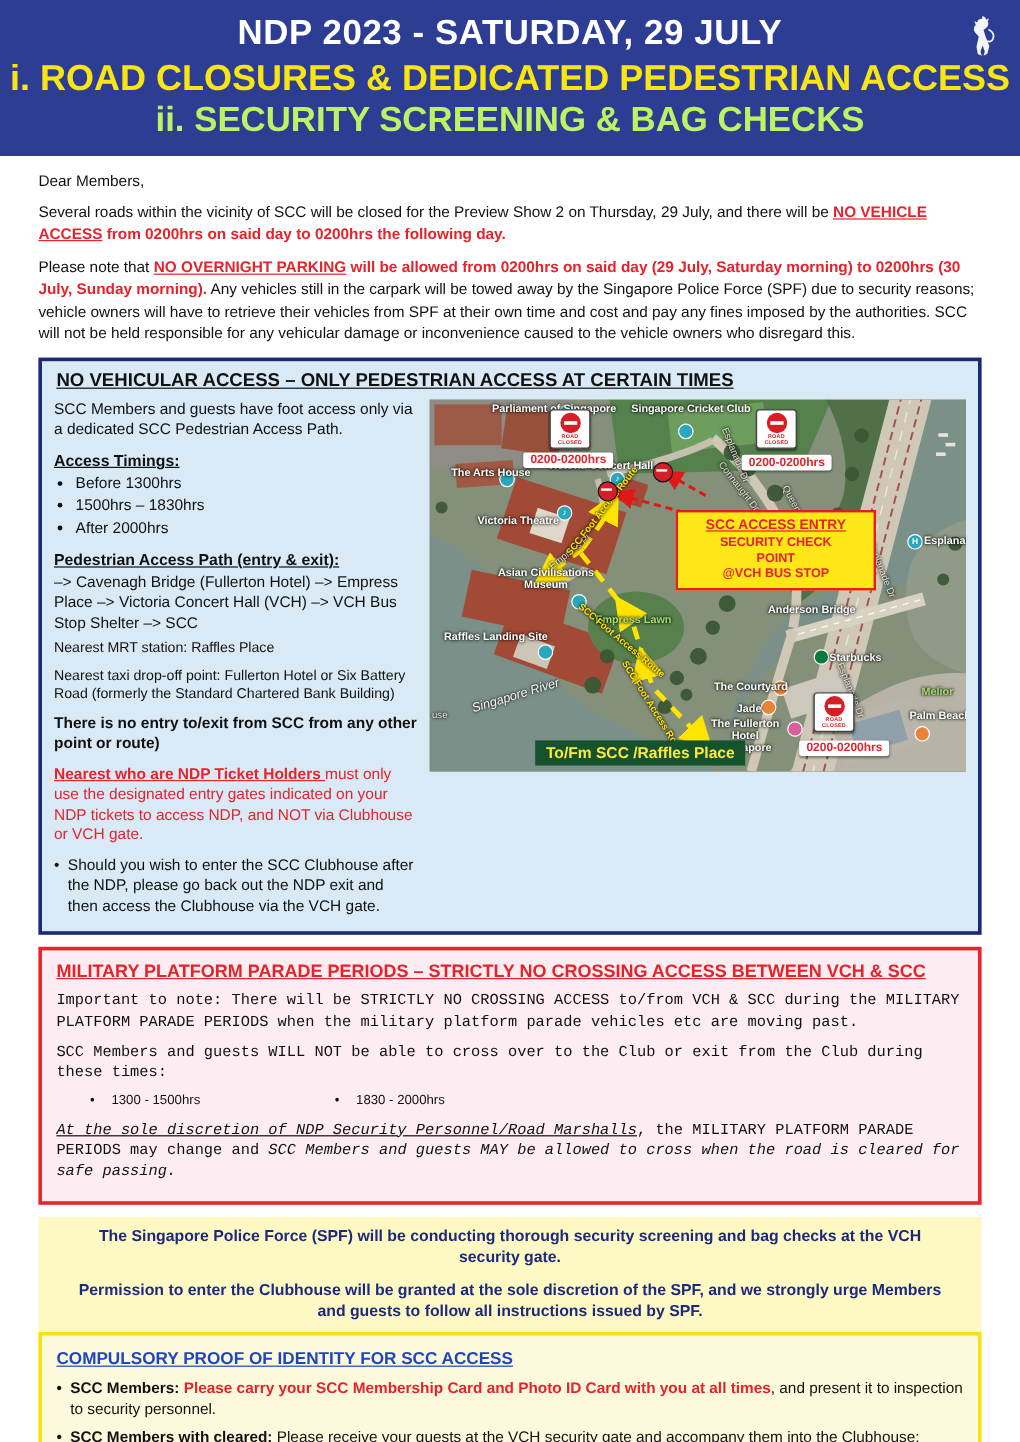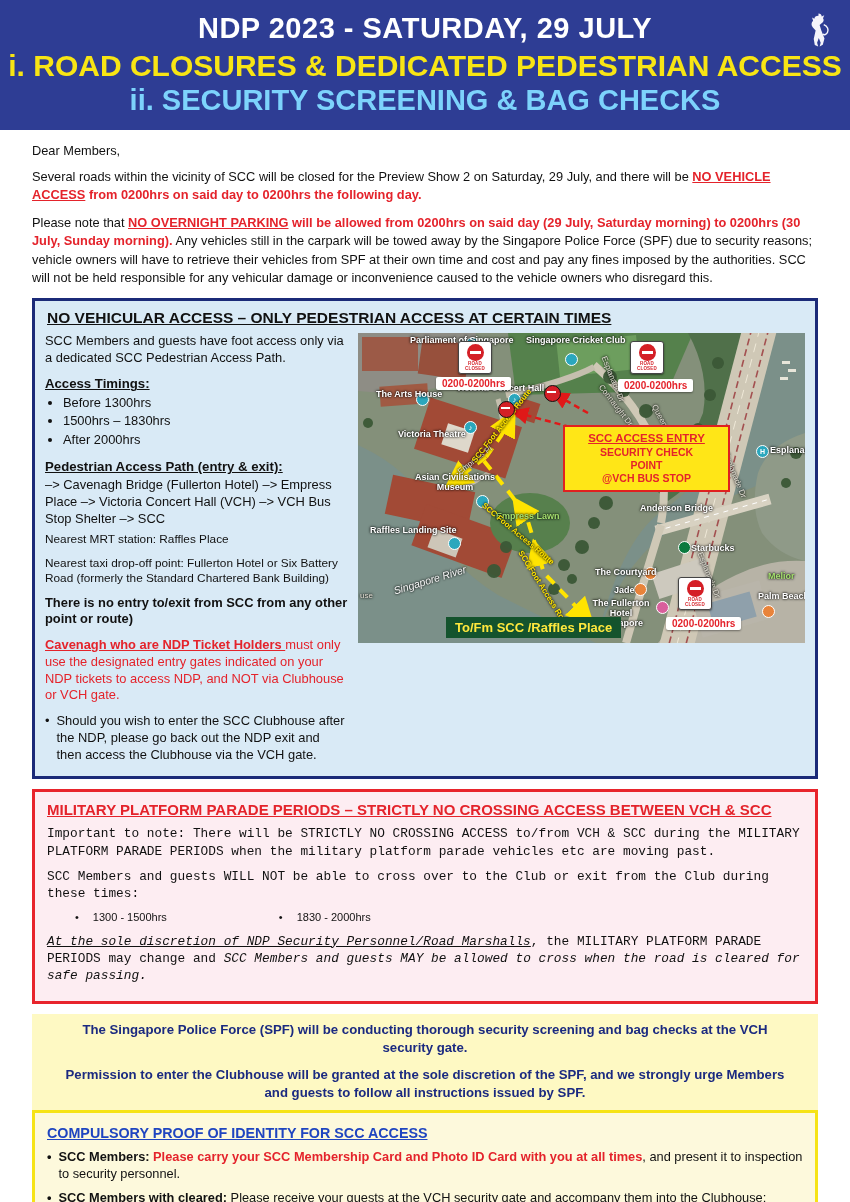--- a/index.html
+++ b/index.html
@@ -3,21 +3,21 @@
 <meta charset="utf-8">
 <style>
   html,body{margin:0;padding:0;background:#fff;}
   body{width:850px;font-family:"Liberation Sans","DejaVu Sans",sans-serif;color:#111;}
   .page{width:850px;height:1202px;position:relative;overflow:hidden;background:#fff;}
 
   
   .header{background:#2e3d94;color:#fff;text-align:center;padding:10px 0 12px 0;position:relative;}
   .header .t1{font-size:29px;font-weight:bold;letter-spacing:.5px;color:#fff;margin:2px 0 4px 0;}
   .header .t2{font-size:30px;font-weight:bold;color:#f8e514;margin:1px 0;}
-  .header .t3{font-size:29px;font-weight:bold;color:#7dd3fc;margin:1px 0;}
+  .header .t3{font-size:29px;font-weight:bold;color:#bef264;margin:1px 0;}
   .lion{position:absolute;top:12px;right:18px;width:26px;height:40px;}
 
   .content{padding:0 32px;}
 
   
   .salutation{font-size:12.8px;margin:13px 0 0 0;}
   .para{font-size:12.8px;line-height:1.42;margin:10px 0 0 0;}
   .red{color:#e4232b;font-weight:bold;}
   .redu{color:#e4232b;font-weight:bold;text-decoration:underline;}
 
@@ -102,40 +102,40 @@
     <div class="t3">ii. SECURITY SCREENING &amp; BAG CHECKS</div>
     <svg class="lion" viewBox="0 0 24 38">
       <path fill="#f4f4fb" d="M11.5,1.5c1.8,0,3,1.2,3.1,2.8l2.4-1.2-1.2,2.8c.9,1.1.8,2.6-.2,3.8l-3,2.6 1.6,5.2 3,7.6-1.6,6-3,1.6 1-3.4-1.8-4.6-1.6,4.6 1,3.4-3.2-1.4-1-5.6 1.8-8.2-2.6-2.8c-1.8-2-1.7-4.6.2-6.4l-1-3 2.2,1.2c.2-1.8,1.4-3,3.9-3z"></path>
       <path fill="none" stroke="#f4f4fb" stroke-width="1.4" d="M16.5,12c3.5,1.5 5,4.5 3.5,7.5-1,2-3,2.5-4.5,1.5"></path>
     </svg>
   </div>
 
   <div class="content">
 
     <p class="salutation">Dear Members,</p>
-    <p class="para"><span>Several roads within the vicinity of SCC will be closed for the Preview Show 2 on Saturday, 29 July, and there will be </span><span class="redu">NO VEHICLE ACCESS</span><span class="red"> from 0200hrs on said day to 0200hrs the following day.</span></p>
+    <p class="para"><span>Several roads within the vicinity of SCC will be closed for the Preview Show 2 on Thursday, 29 July, and there will be </span><span class="redu">NO VEHICLE ACCESS</span><span class="red"> from 0200hrs on said day to 0200hrs the following day.</span></p>
     <p class="para"><span>Please note that </span><span class="redu">NO OVERNIGHT PARKING</span><span class="red"> will be allowed from 0200hrs on said day (29 July, Saturday morning) to 0200hrs (30 July, Sunday morning).</span><span> Any vehicles still in the carpark will be towed away by the Singapore Police Force (SPF) due to security reasons; vehicle owners will have to retrieve their vehicles from SPF at their own time and cost and pay any fines imposed by the authorities. SCC will not be held responsible for any vehicular damage or inconvenience caused to the vehicle owners who disregard this.</span></p>
 
     <div class="bluebox">
       <div class="title">NO VEHICULAR ACCESS – ONLY PEDESTRIAN ACCESS AT CERTAIN TIMES</div>
       <div class="pedcols">
         <div class="pedleft">
           <p>SCC Members and guests have foot access only via a dedicated SCC Pedestrian Access Path.</p>
           <div class="hdg">Access Timings:</div>
           <ul class="plain">
             <li>Before 1300hrs</li>
             <li>1500hrs – 1830hrs</li>
             <li>After 2000hrs</li>
           </ul>
           <div class="hdg">Pedestrian Access Path (entry &amp; exit):</div>
           <p style="margin-bottom:5px;">–&gt;  Cavenagh Bridge (Fullerton Hotel)  –&gt;  Empress Place  –&gt;  Victoria Concert Hall (VCH) –&gt; VCH Bus Stop Shelter  –&gt; SCC</p>
           <p class="small">Nearest MRT station: Raffles Place</p>
           <p class="small">Nearest taxi drop-off point: Fullerton Hotel or Six Battery Road (formerly the Standard Chartered Bank Building)</p>
           <p class="noentry">There is no entry to/exit from SCC from any other point or route)</p>
-          <p class="ticket"><span class="lead">Cavenagh who are NDP Ticket Holders </span><span>must only use the designated entry gates indicated on your NDP tickets to access NDP, and NOT via Clubhouse or VCH gate.</span></p>
+          <p class="ticket"><span class="lead">Nearest who are NDP Ticket Holders </span><span>must only use the designated entry gates indicated on your NDP tickets to access NDP, and NOT via Clubhouse or VCH gate.</span></p>
           <div class="bullet">
               <span class="dot">•</span>
               <div>Should you wish to enter the SCC Clubhouse after the NDP, please go back out the NDP exit and then access the Clubhouse via the VCH gate.</div>
             </div>
         </div>
 
         <div class="map">
           <svg class="base" width="447" height="310" viewBox="0 0 447 310">
 
             <rect x="0" y="0" width="447" height="310" fill="#84907a"></rect>

